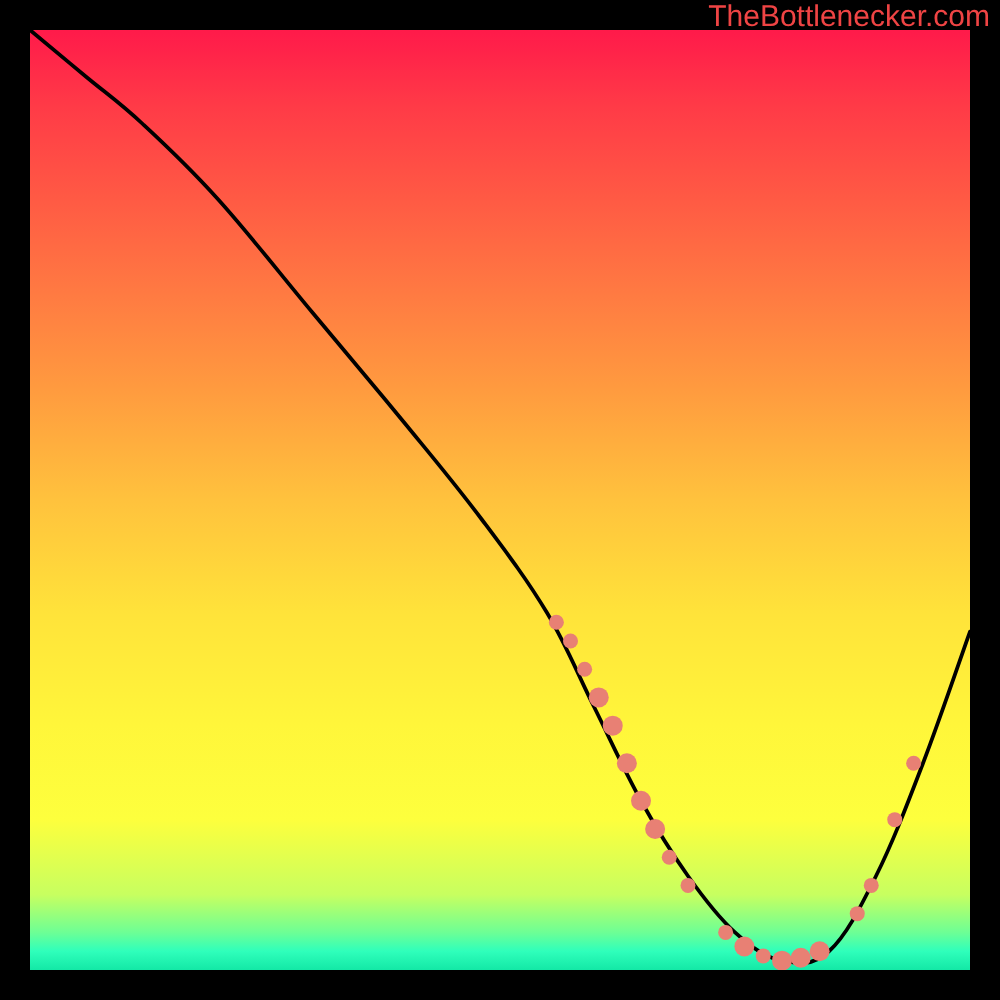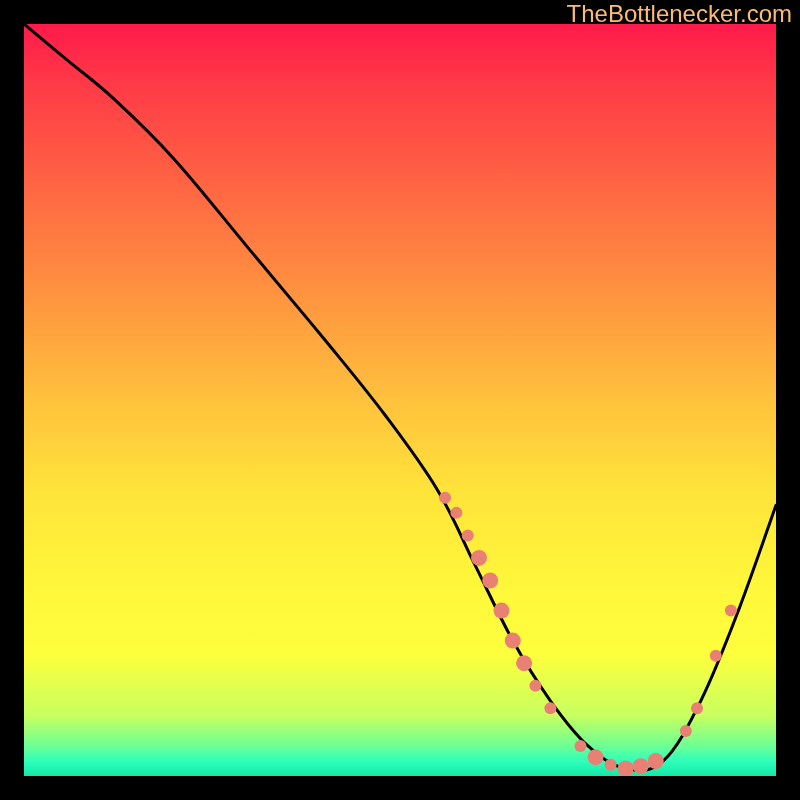--- a/index.html
+++ b/index.html
@@ -42,21 +42,21 @@
     left: 0;
     top: 0;
     width: 752px;
     height: 752px;
   }
   .watermark {
     position: absolute;
     font-family: Arial, Helvetica, sans-serif;
     font-size: 24px;
     font-weight: 400;
-    color: #fdba74;
+    color: #ef4444;
   }
 </style>
 </head>
 <body>
 
 <div class="stage">
 
   <div class="plot">
     <svg class="curve" viewBox="0 0 752 752" preserveAspectRatio="none">
       <path id="curve-path" fill="none" d="M 0.0 0.0 C 8.1 6.8, 28.9 24.1, 45.1 37.6 C 61.4 51.1, 71.3 57.6, 90.2 75.2 C 109.2 92.8, 126.0 108.3, 150.4 135.4 C 174.8 162.4, 198.5 193.1, 225.6 225.6 C 252.7 258.1, 276.4 286.1, 300.8 315.8 C 325.2 345.6, 340.7 364.0, 361.0 391.0 C 381.3 418.1, 397.4 439.2, 413.6 466.2 C 429.8 493.3, 437.7 514.4, 451.2 541.4 C 464.7 568.5, 475.3 592.3, 488.8 616.6 C 502.3 641.0, 512.9 657.8, 526.4 676.8 C 539.9 695.8, 550.5 709.7, 564.0 721.9 C 577.5 734.1, 588.1 741.8, 601.6 744.5 C 615.1 747.2, 625.7 749.1, 639.2 737.0 C 652.7 724.8, 663.3 703.9, 676.8 676.8 C 690.3 649.7, 700.9 621.8, 714.4 586.6 C 727.9 551.4, 745.2 500.2, 752.0 481.3" stroke="#000000" stroke-width="3" stroke-linecap="round" stroke-linejoin="round"></path>

